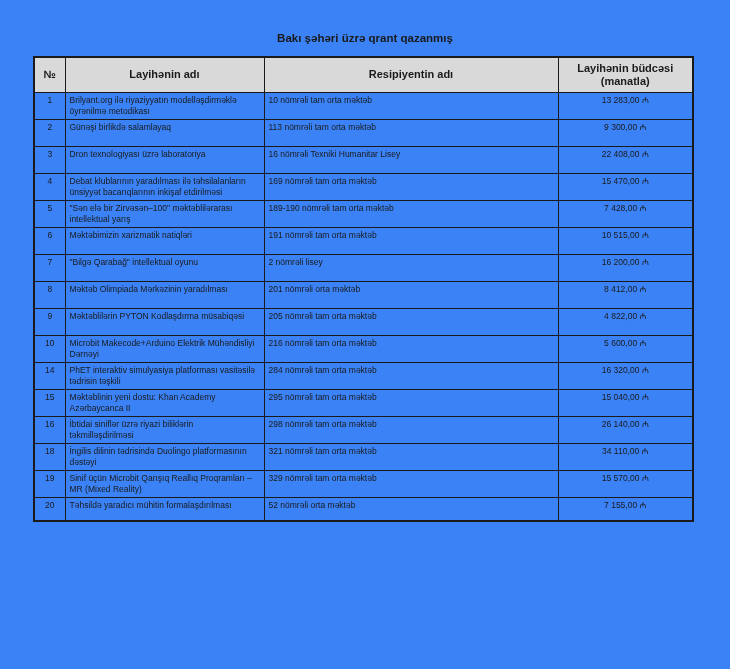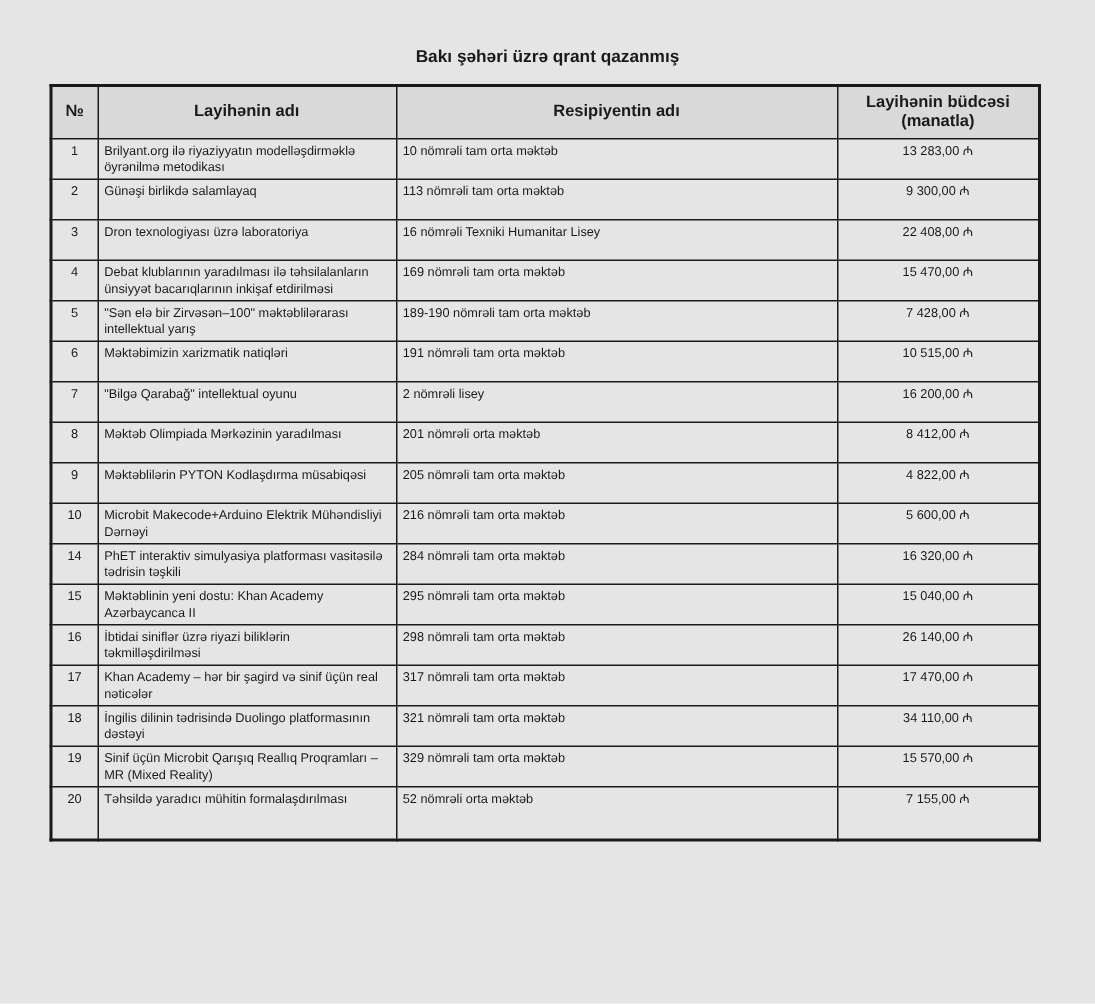--- a/index.html
+++ b/index.html
@@ -7,21 +7,21 @@
   body {
     width: 730px;
     height: 669px;
     font-family: "Liberation Sans", "DejaVu Sans", sans-serif;
     color: #000000;
     overflow: hidden;
   }
   .page {
     width: 730px;
     height: 669px;
-    background: #e5e5e5;
+    background: #3b82f6;
     position: relative;
   }
   .doc-title {
     padding-top: 30px;
     text-align: center;
     font-size: 11.5px;
     font-weight: bold;
     line-height: 17px;
     color: #1a1a1a;
   }
@@ -40,21 +40,21 @@
     font-size: 11px;
     font-weight: bold;
     text-align: center;
     vertical-align: middle;
     height: 35px;
     line-height: 13px;
     padding: 2px 4px;
     color: #1a1a1a;
   }
   table.grants tbody tr { height: 27px; }
-  table.grants tbody tr:last-child { height: 36px; }
+  table.grants tbody tr:last-child { height: 24px; }
   table.grants tbody td {
     font-size: 8.5px;
     line-height: 11px;
     vertical-align: top;
     padding: 2px 4px 1px 4px;
     color: #1a1a1a;
     overflow: hidden;
   }
   td.col-no { text-align: center; padding-left: 1px; padding-right: 1px; }
   td.col-budget { text-align: center; }
@@ -174,26 +174,20 @@
     <td class="col-budget">15 040,00 ₼</td>
   </tr>
 
   <tr>
     <td class="col-no">16</td>
     <td class="col-project">İbtidai siniflər üzrə riyazi biliklərin təkmilləşdirilməsi</td>
     <td class="col-recipient">298 nömrəli tam orta məktəb</td>
     <td class="col-budget">26 140,00 ₼</td>
   </tr>
 
-  <tr>
-    <td class="col-no">17</td>
-    <td class="col-project">Khan Academy – hər bir şagird və sinif üçün real nəticələr</td>
-    <td class="col-recipient">317 nömrəli tam orta məktəb</td>
-    <td class="col-budget">17 470,00 ₼</td>
-  </tr>
 
   <tr>
     <td class="col-no">18</td>
     <td class="col-project">İngilis dilinin tədrisində Duolingo platformasının dəstəyi</td>
     <td class="col-recipient">321 nömrəli tam orta məktəb</td>
     <td class="col-budget">34 110,00 ₼</td>
   </tr>
 
   <tr>
     <td class="col-no">19</td>

